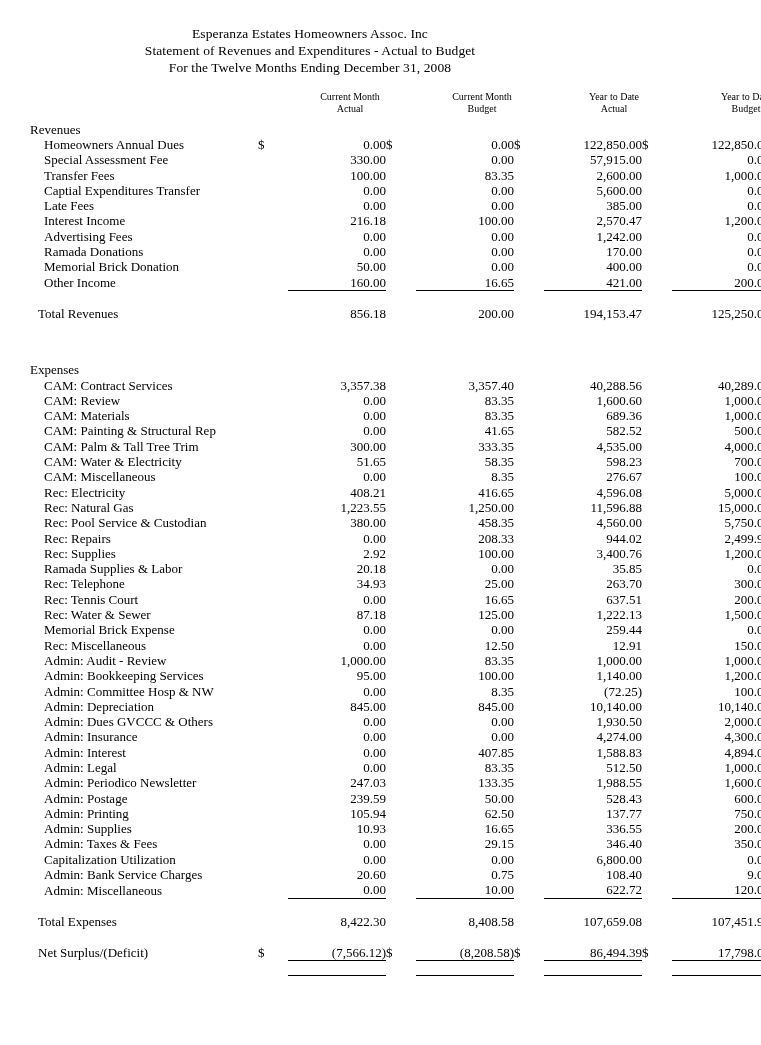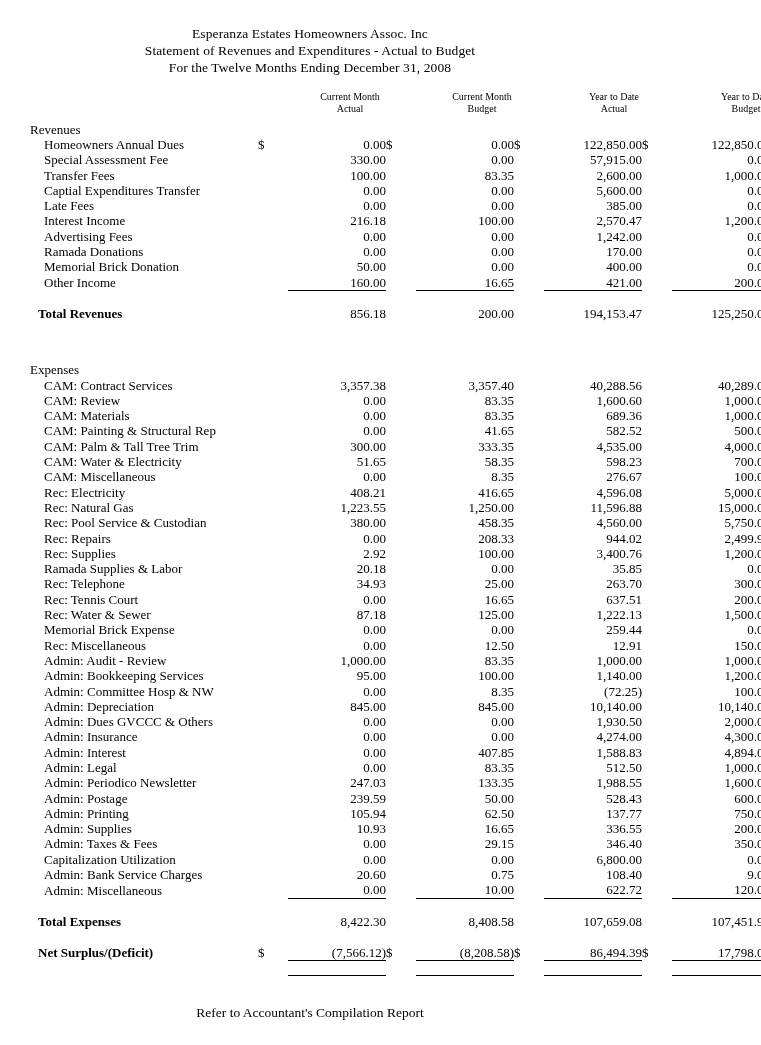--- a/index.html
+++ b/index.html
@@ -86,21 +86,21 @@
   .dbl-rule .c-num {
     border-top: 1px solid #000;
     border-bottom: 1px solid #000;
     height: 4px;
     line-height: 4px;
   }
   .underline-num {
     border-bottom: 1px solid #000;
   }
 
-  .total-label { font-size: 13px; padding-left: 8px !important; font-weight: bold; }
+  .total-label { font-size: 13px; padding-left: 8px !important; }
 
   
   .doc-footer {
     position: absolute;
     left: 0;
     right: 0;
     bottom: 24px;
     text-align: center;
     font-size: 13.5px;
   }
@@ -755,15 +755,14 @@
           <td class="c-ind">&nbsp;</td>
           <td class="c-num">&nbsp;</td>
           <td class="c-ind">&nbsp;</td>
           <td class="c-num">&nbsp;</td>
           <td class="c-ind">&nbsp;</td>
           <td class="c-num">&nbsp;</td>
         </tr>
       </tbody>
   </table>
 
-  <div class="doc-footer">Refer to Accountant's Compilation Report</div>
 
 </div>
 
 </body></html>

